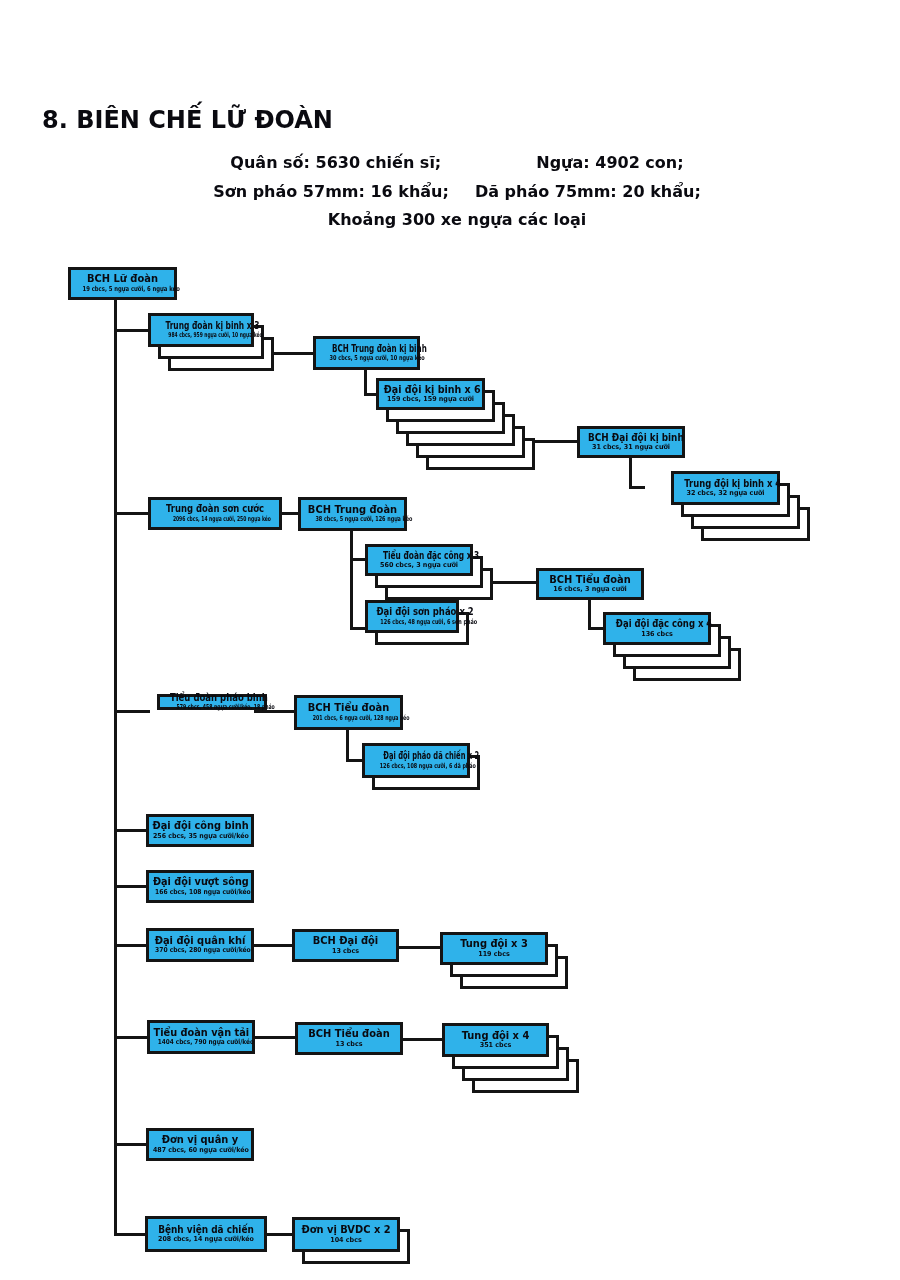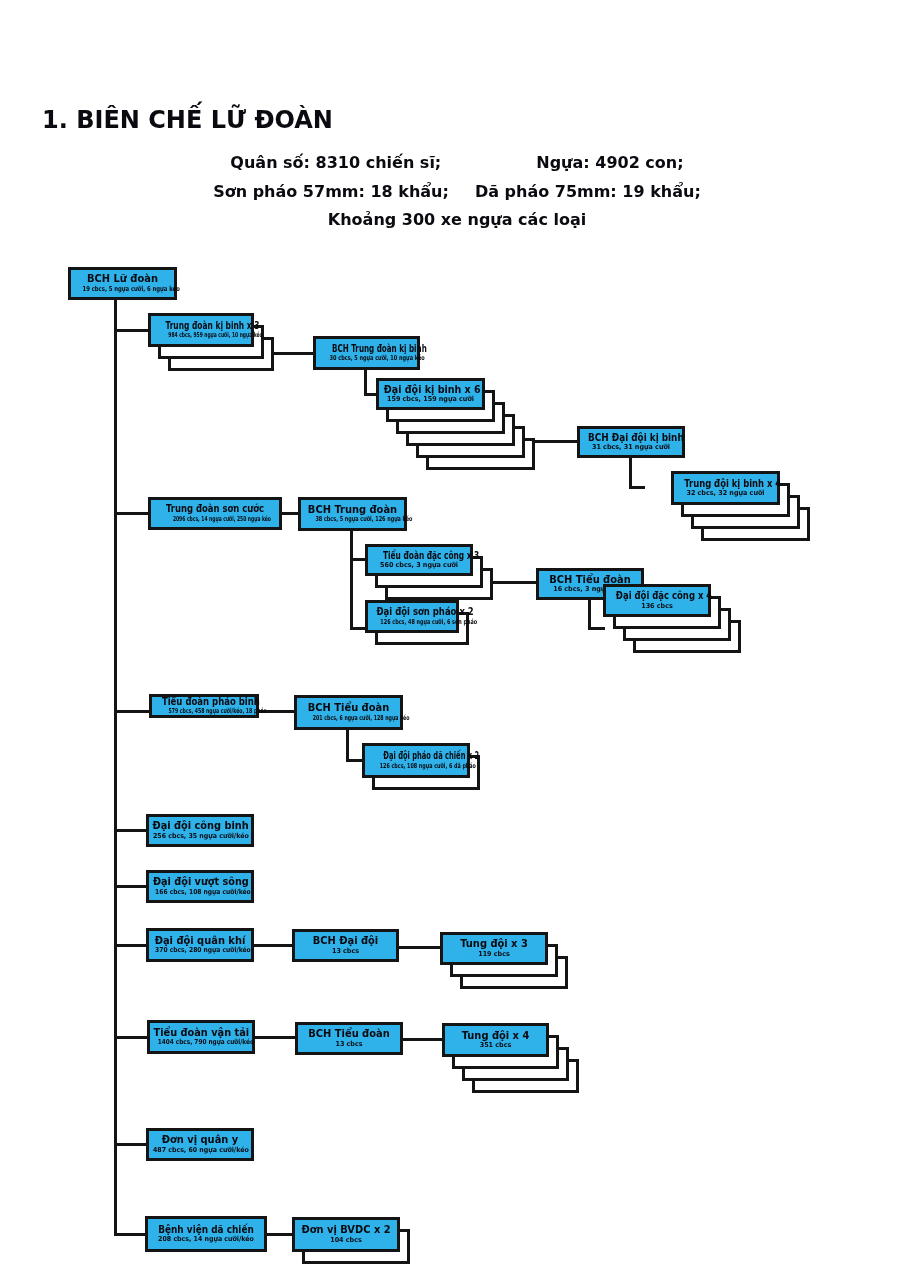--- a/index.html
+++ b/index.html
@@ -23,25 +23,25 @@
     display:flex;flex-direction:column;align-items:stretch;justify-content:center;text-align:center}
   .nl{font-size:10.5px;font-weight:bold;line-height:1.12;white-space:nowrap}
   .ns{font-size:6.8px;font-weight:bold;line-height:1.3;white-space:nowrap}
   .fit{transform-origin:50% 50%;display:block}
 </style>
 </head>
 <body>
 
 <div class="canvas">
 
-  <div class="h2">1. BIÊN CHẾ LỮ ĐOÀN</div>
+  <div class="h2">8. BIÊN CHẾ LỮ ĐOÀN</div>
 
   <div class="sub">
-    <div><span>Quân số: 8310 chiến sĩ;</span><span class="gap-l">Ngựa: 4902 con;</span></div>
-    <div><span>Sơn pháo 57mm: 18 khẩu;</span><span class="gap-s">Dã pháo 75mm: 19 khẩu;</span></div>
+    <div><span>Quân số: 5630 chiến sĩ;</span><span class="gap-l">Ngựa: 4902 con;</span></div>
+    <div><span>Sơn pháo 57mm: 16 khẩu;</span><span class="gap-s">Dã pháo 75mm: 20 khẩu;</span></div>
     <div>Khoảng 300 xe ngựa các loại</div>
   </div>
 
   <div class="ln" style="left:114px;top:299px;width:3px;height:937px"></div>
   <div class="ln" style="left:114px;top:329px;width:36px;height:3px"></div>
   <div class="ln" style="left:114px;top:512px;width:36px;height:3px"></div>
   <div class="ln" style="left:114px;top:710px;width:36px;height:3px"></div>
   <div class="ln" style="left:114px;top:829px;width:36px;height:3px"></div>
   <div class="ln" style="left:114px;top:885px;width:36px;height:3px"></div>
   <div class="ln" style="left:114px;top:944px;width:36px;height:3px"></div>
@@ -151,39 +151,39 @@
       </div>
   </div>
 
   <div class="node" style="left:536px;top:568px;width:108px;height:32px">
     <div class="face">
         <span class="nl fit" style="transform: scaleX(0.941);">BCH Tiểu đoàn</span>
         <span class="ns fit" style="transform: scaleX(0.941);">16 cbcs, 3 ngựa cưỡi</span>
       </div>
   </div>
 
-  <div class="node" style="left:603px;top:584px;width:108px;height:33px">
+  <div class="node" style="left:603px;top:612px;width:108px;height:33px">
     <i class="sh" style="--i:3"></i>
     <i class="sh" style="--i:2"></i>
     <i class="sh" style="--i:1"></i>
     <div class="face">
         <span class="nl fit" style="transform: scaleX(0.807);">Đại đội đặc công x 4</span>
         <span class="ns fit" style="transform: scaleX(0.941);">136 cbcs</span>
       </div>
   </div>
 
   <div class="node" style="left:365px;top:600px;width:94px;height:33px">
     <i class="sh" style="--i:1"></i>
     <div class="face">
         <span class="nl fit" style="transform: scaleX(0.808);">Đại đội sơn pháo x 2</span>
         <span class="ns fit" style="transform: scaleX(0.719);">126 cbcs, 48 ngựa cưỡi, 6 sơn pháo</span>
       </div>
   </div>
 
-  <div class="node" style="left:149px;top:694px;width:110px;height:24px">
+  <div class="node" style="left:157px;top:694px;width:110px;height:16px">
     <div class="face">
         <span class="nl fit" style="transform: scaleX(0.81);">Tiểu đoàn pháo binh</span>
         <span class="ns fit" style="transform: scaleX(0.681);">579 cbcs, 458 ngựa cưỡi/kéo, 18 pháo</span>
       </div>
   </div>
 
   <div class="node" style="left:294px;top:695px;width:109px;height:35px">
     <div class="face">
         <span class="nl fit" style="transform: scaleX(0.942);">BCH Tiểu đoàn</span>
         <span class="ns fit" style="transform: scaleX(0.693);">201 cbcs, 6 ngựa cưỡi, 128 ngựa kéo</span>

